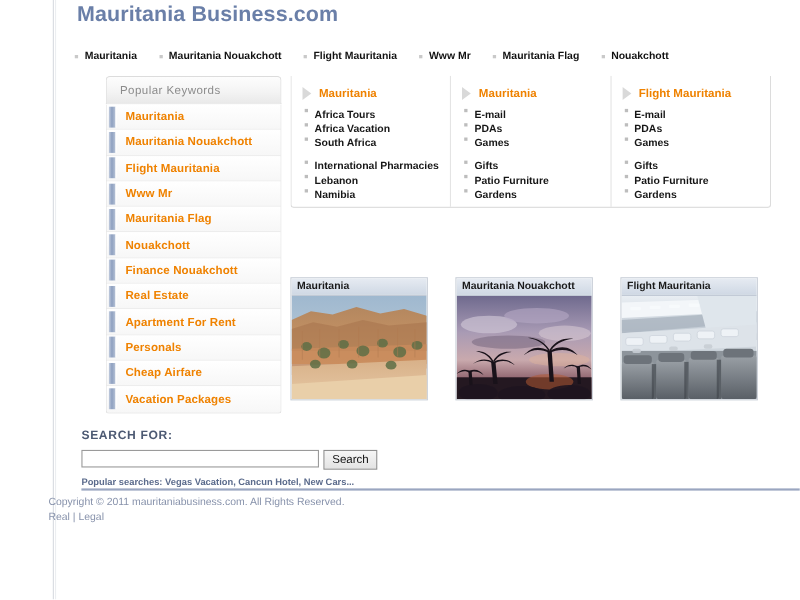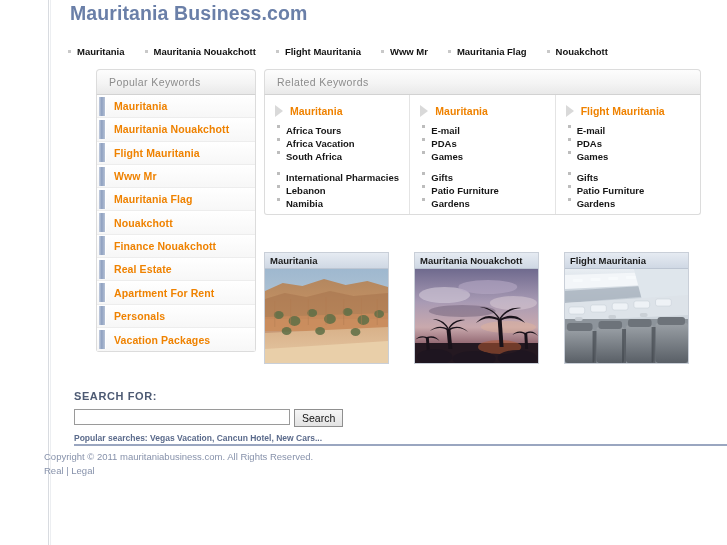--- a/index.html
+++ b/index.html
@@ -315,29 +315,30 @@
         <div class="kw-item">
           <span class="kw-marker"></span>
           <span class="kw-label">Apartment For Rent</span>
         </div>
         <div class="kw-item">
           <span class="kw-marker"></span>
           <span class="kw-label">Personals</span>
         </div>
         <div class="kw-item">
           <span class="kw-marker"></span>
+          <span class="kw-label">Cheap Airfare</span>
+        </div>
+        <div class="kw-item">
+          <span class="kw-marker"></span>
           <span class="kw-label">Vacation Packages</span>
         </div>
       </div>
   </div>
 
   <div id="related">
-    <div class="panel-head">
-      <div class="panel-head-title">Related Keywords</div>
-    </div>
     <div class="rk-body" id="rk-body">
         <div class="rk-col">
           <div class="rk-head">
             <span class="rk-arrow"></span>
             <span class="rk-head-label">Mauritania</span>
           </div>
           <div class="rk-group">
             <div class="rk-li">
               <span class="rk-bullet"></span>
               <span class="rk-li-label">Africa Tours</span>

